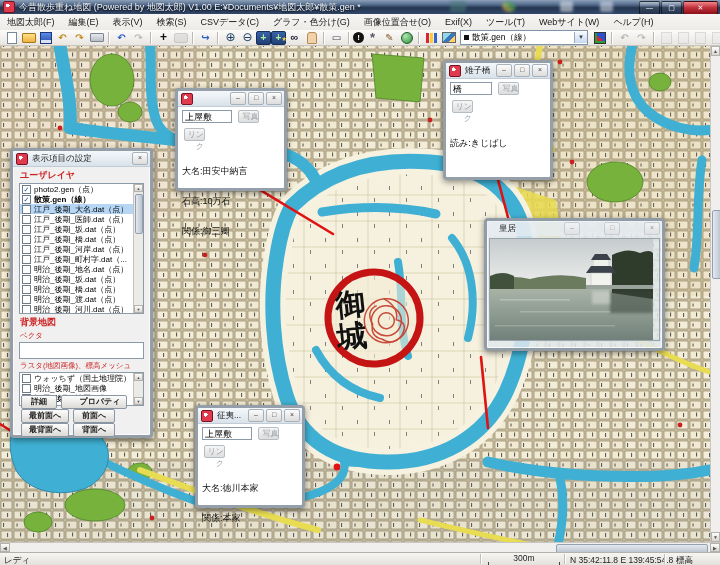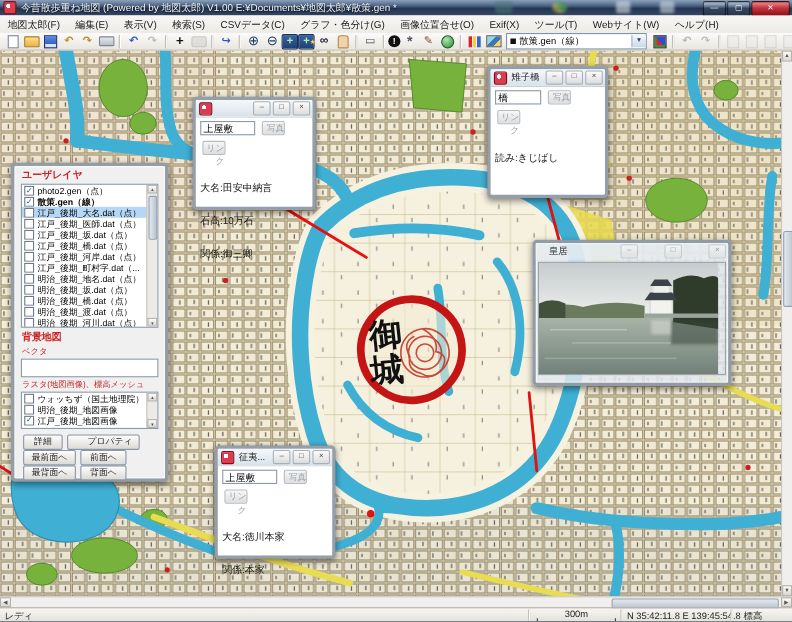--- a/index.html
+++ b/index.html
@@ -96,21 +96,21 @@
   #vec-box{height:15px;margin:0 6px;background:#fff;border:1px solid #8a9aa8;}
   #raster-list{height:32px;}
   .lrow{display:flex;align-items:center;height:10px;font-size:8px;white-space:nowrap;overflow:hidden;padding-left:2px;}
   .lrow.sel{background:#b5d6f5;}
   .lrow.bold{font-weight:bold;}
   .cb{width:7px;height:7px;border:1px solid #707a86;background:#fff;margin-right:3px;flex:none;
       font-size:7px;line-height:7px;text-align:center;color:#1b4fa0;font-weight:bold;}
   .lsb{position:absolute;right:0;top:0;bottom:0;width:9px;background:#eceae6;border-left:1px solid #c5c2bc;}
   .lsb .sbtn{left:0;right:0;height:8px;font-size:4px;line-height:7px;}
   .pbtn{position:absolute;height:12px;background:linear-gradient(#fdfdfd,#dcdad5);border:1px solid #8a96a4;
-     border-radius:2px;font-size:8px;text-align:center;line-height:11px;color:#222;}
+     border-radius:2px;font-size:8px;text-align:center;line-height:11px;color:#222;font-weight:bold;}
   
   .popup{background:#fff;}
   .popup .body{padding:3px 4px;}
   .field{height:13px;border:1px solid #8a9aa8;background:#fff;font-size:9px;line-height:13px;padding:0 2px;
      display:inline-block;box-sizing:border-box;vertical-align:top;}
   .minibtn{display:inline-block;height:13px;width:21px;margin-left:2px;background:linear-gradient(#f6f6f6,#dedede);
      border:1px solid #b4bcc4;border-radius:2px;font-size:8px;line-height:12px;text-align:right;color:#9aa0a8;
      box-sizing:border-box;vertical-align:top;}
   .pline{font-size:9px;color:#111;line-height:10px;margin-top:20px;white-space:nowrap;}
   #photo-win{background:rgba(225,231,236,.85);}
@@ -307,20 +307,25 @@
       <div class="tbico ic-undo dis">↶</div>
       <div class="tbico ic-redo dis">↷</div>
       <div class="tbsep"></div>
       <div class="tbico ic-gdoc dis"></div>
       <div class="tbico ic-gdoc dis"></div>
       <div class="tbico ic-gdoc dis"></div>
       <div class="tbico ic-gdoc dis"></div>
     </div>
 
   <div id="panel" class="floatwin">
+    <div class="fw-head">
+      <span class="appicon"></span>
+      <span class="fw-title">表示項目の設定</span>
+      <span class="fw-btn">×</span>
+    </div>
     <div class="plabel">ユーザレイヤ</div>
     <div class="listbox" id="user-list">
       <div class="lrow">
           <span class="cb">✓</span>
           <span>photo2.gen（点）</span>
         </div>
         <div class="lrow bold">
           <span class="cb">✓</span>
           <span>散策.gen（線）</span>
         </div>

